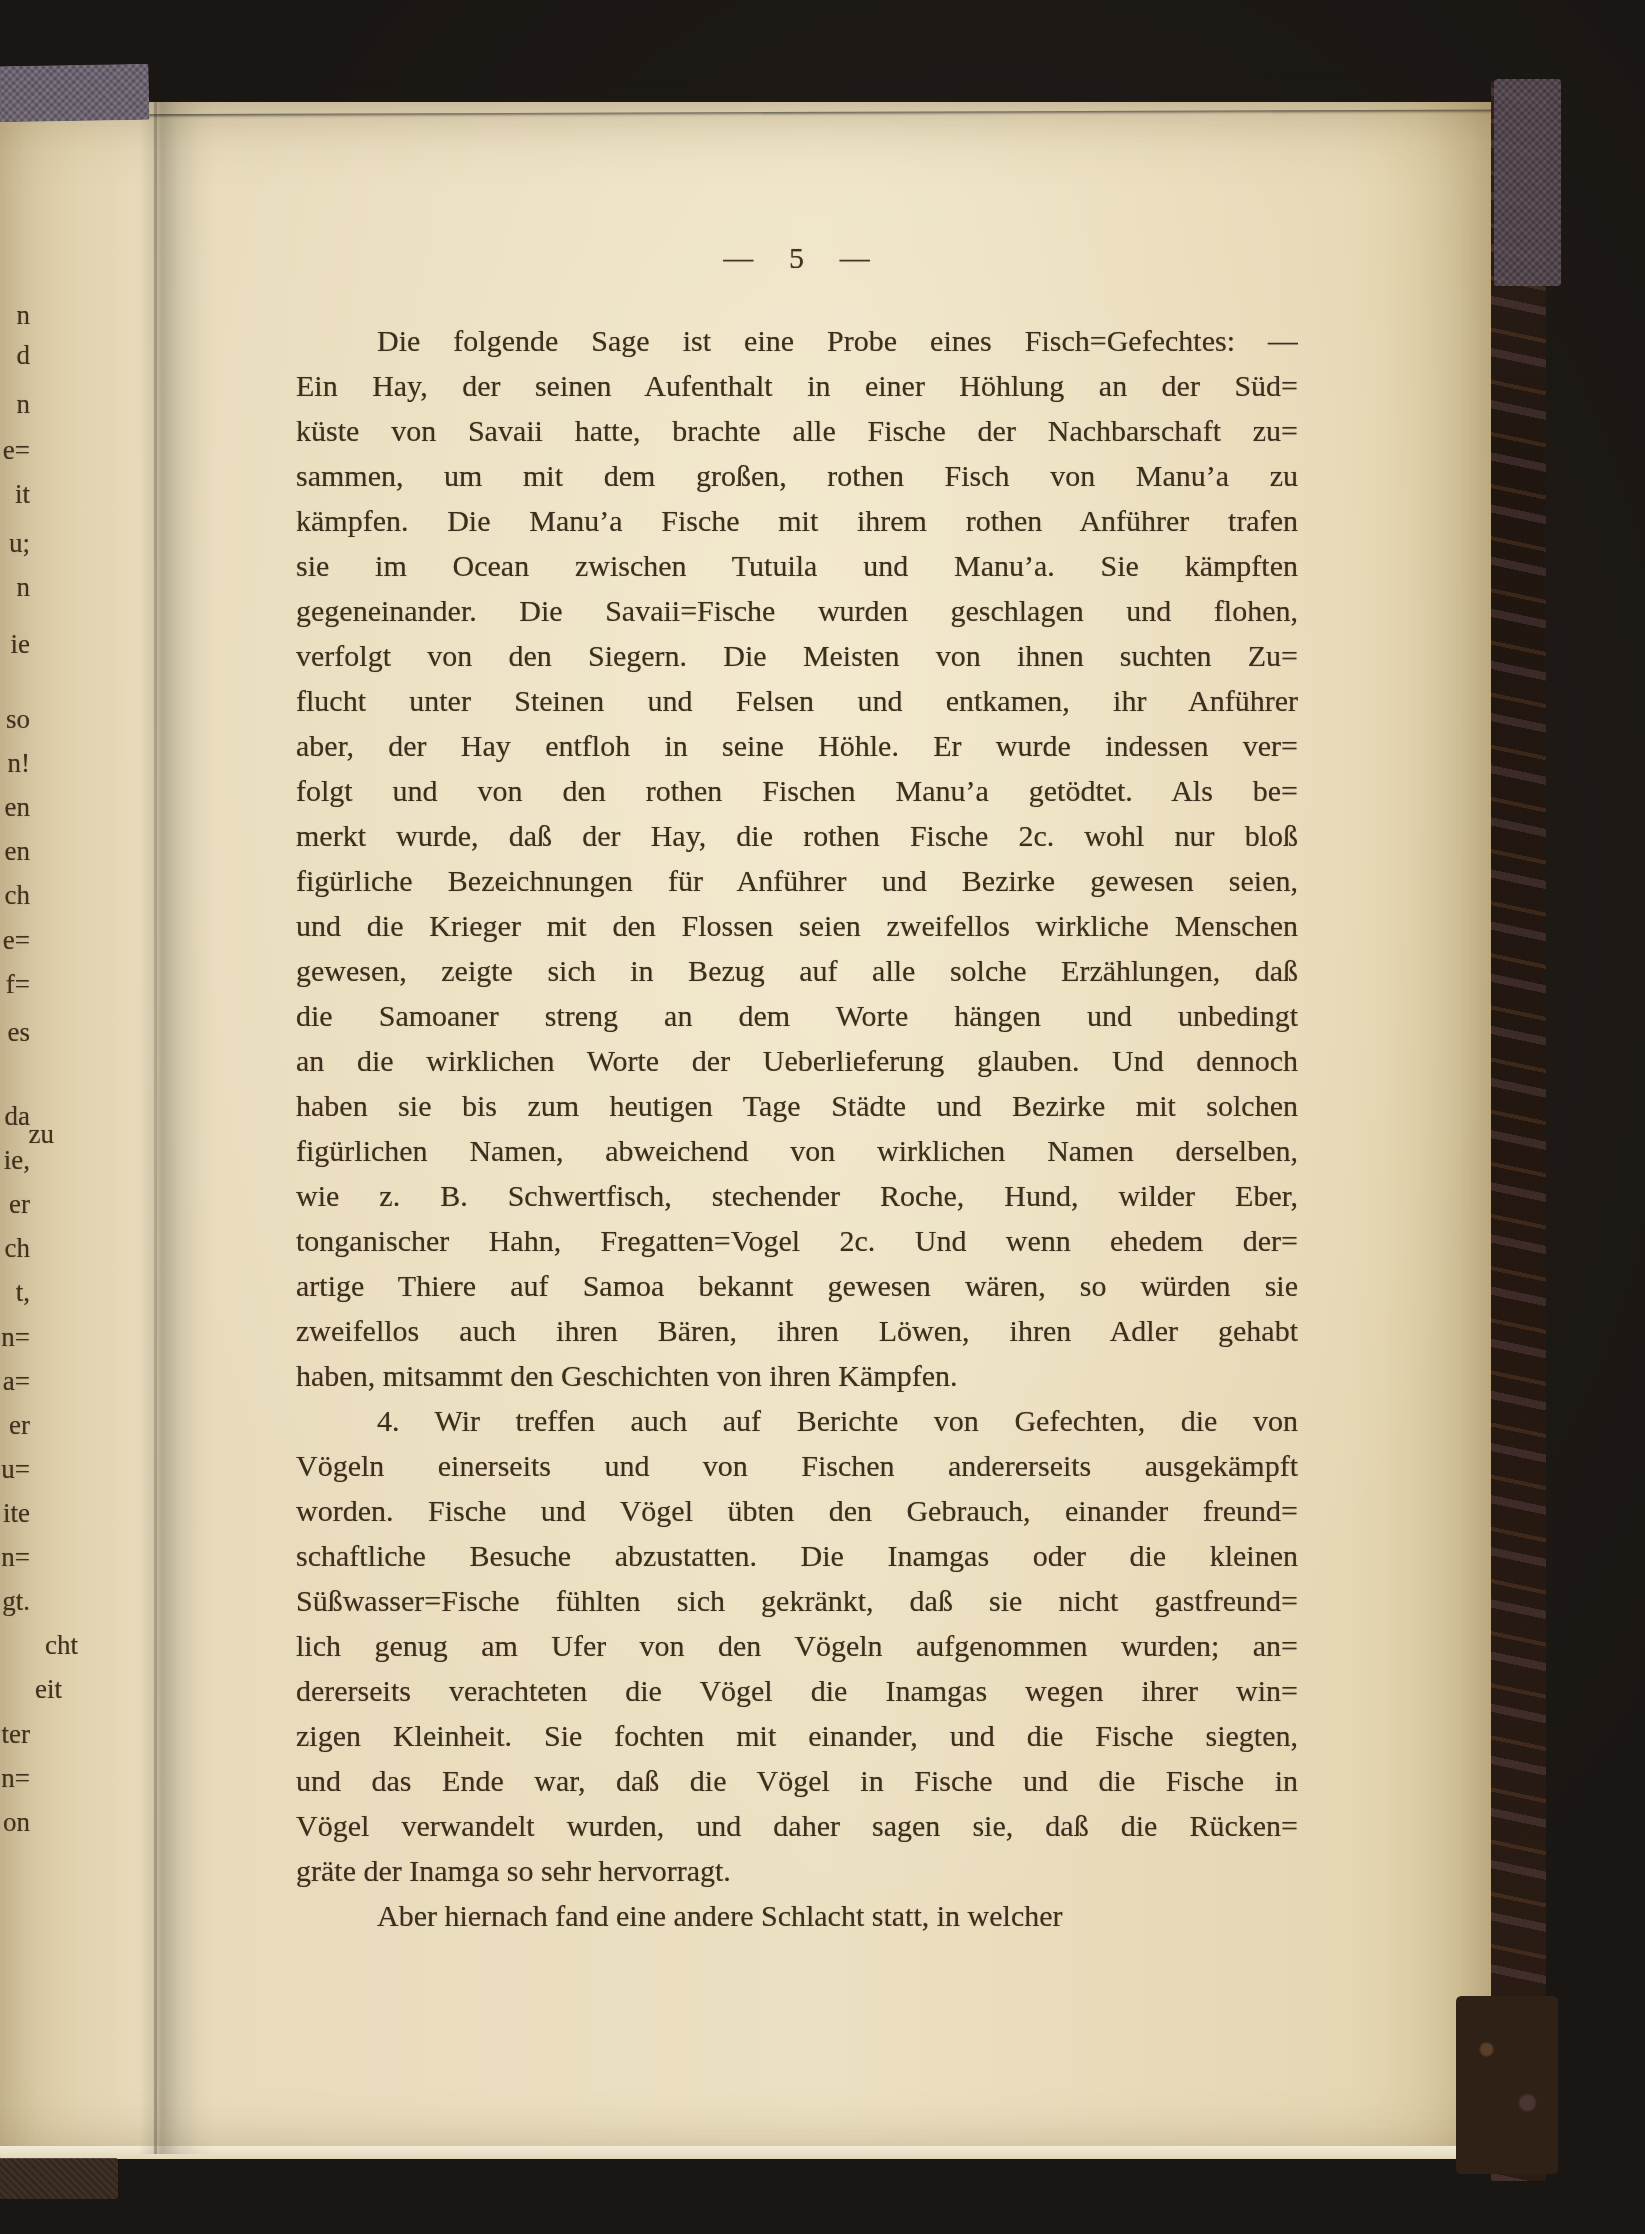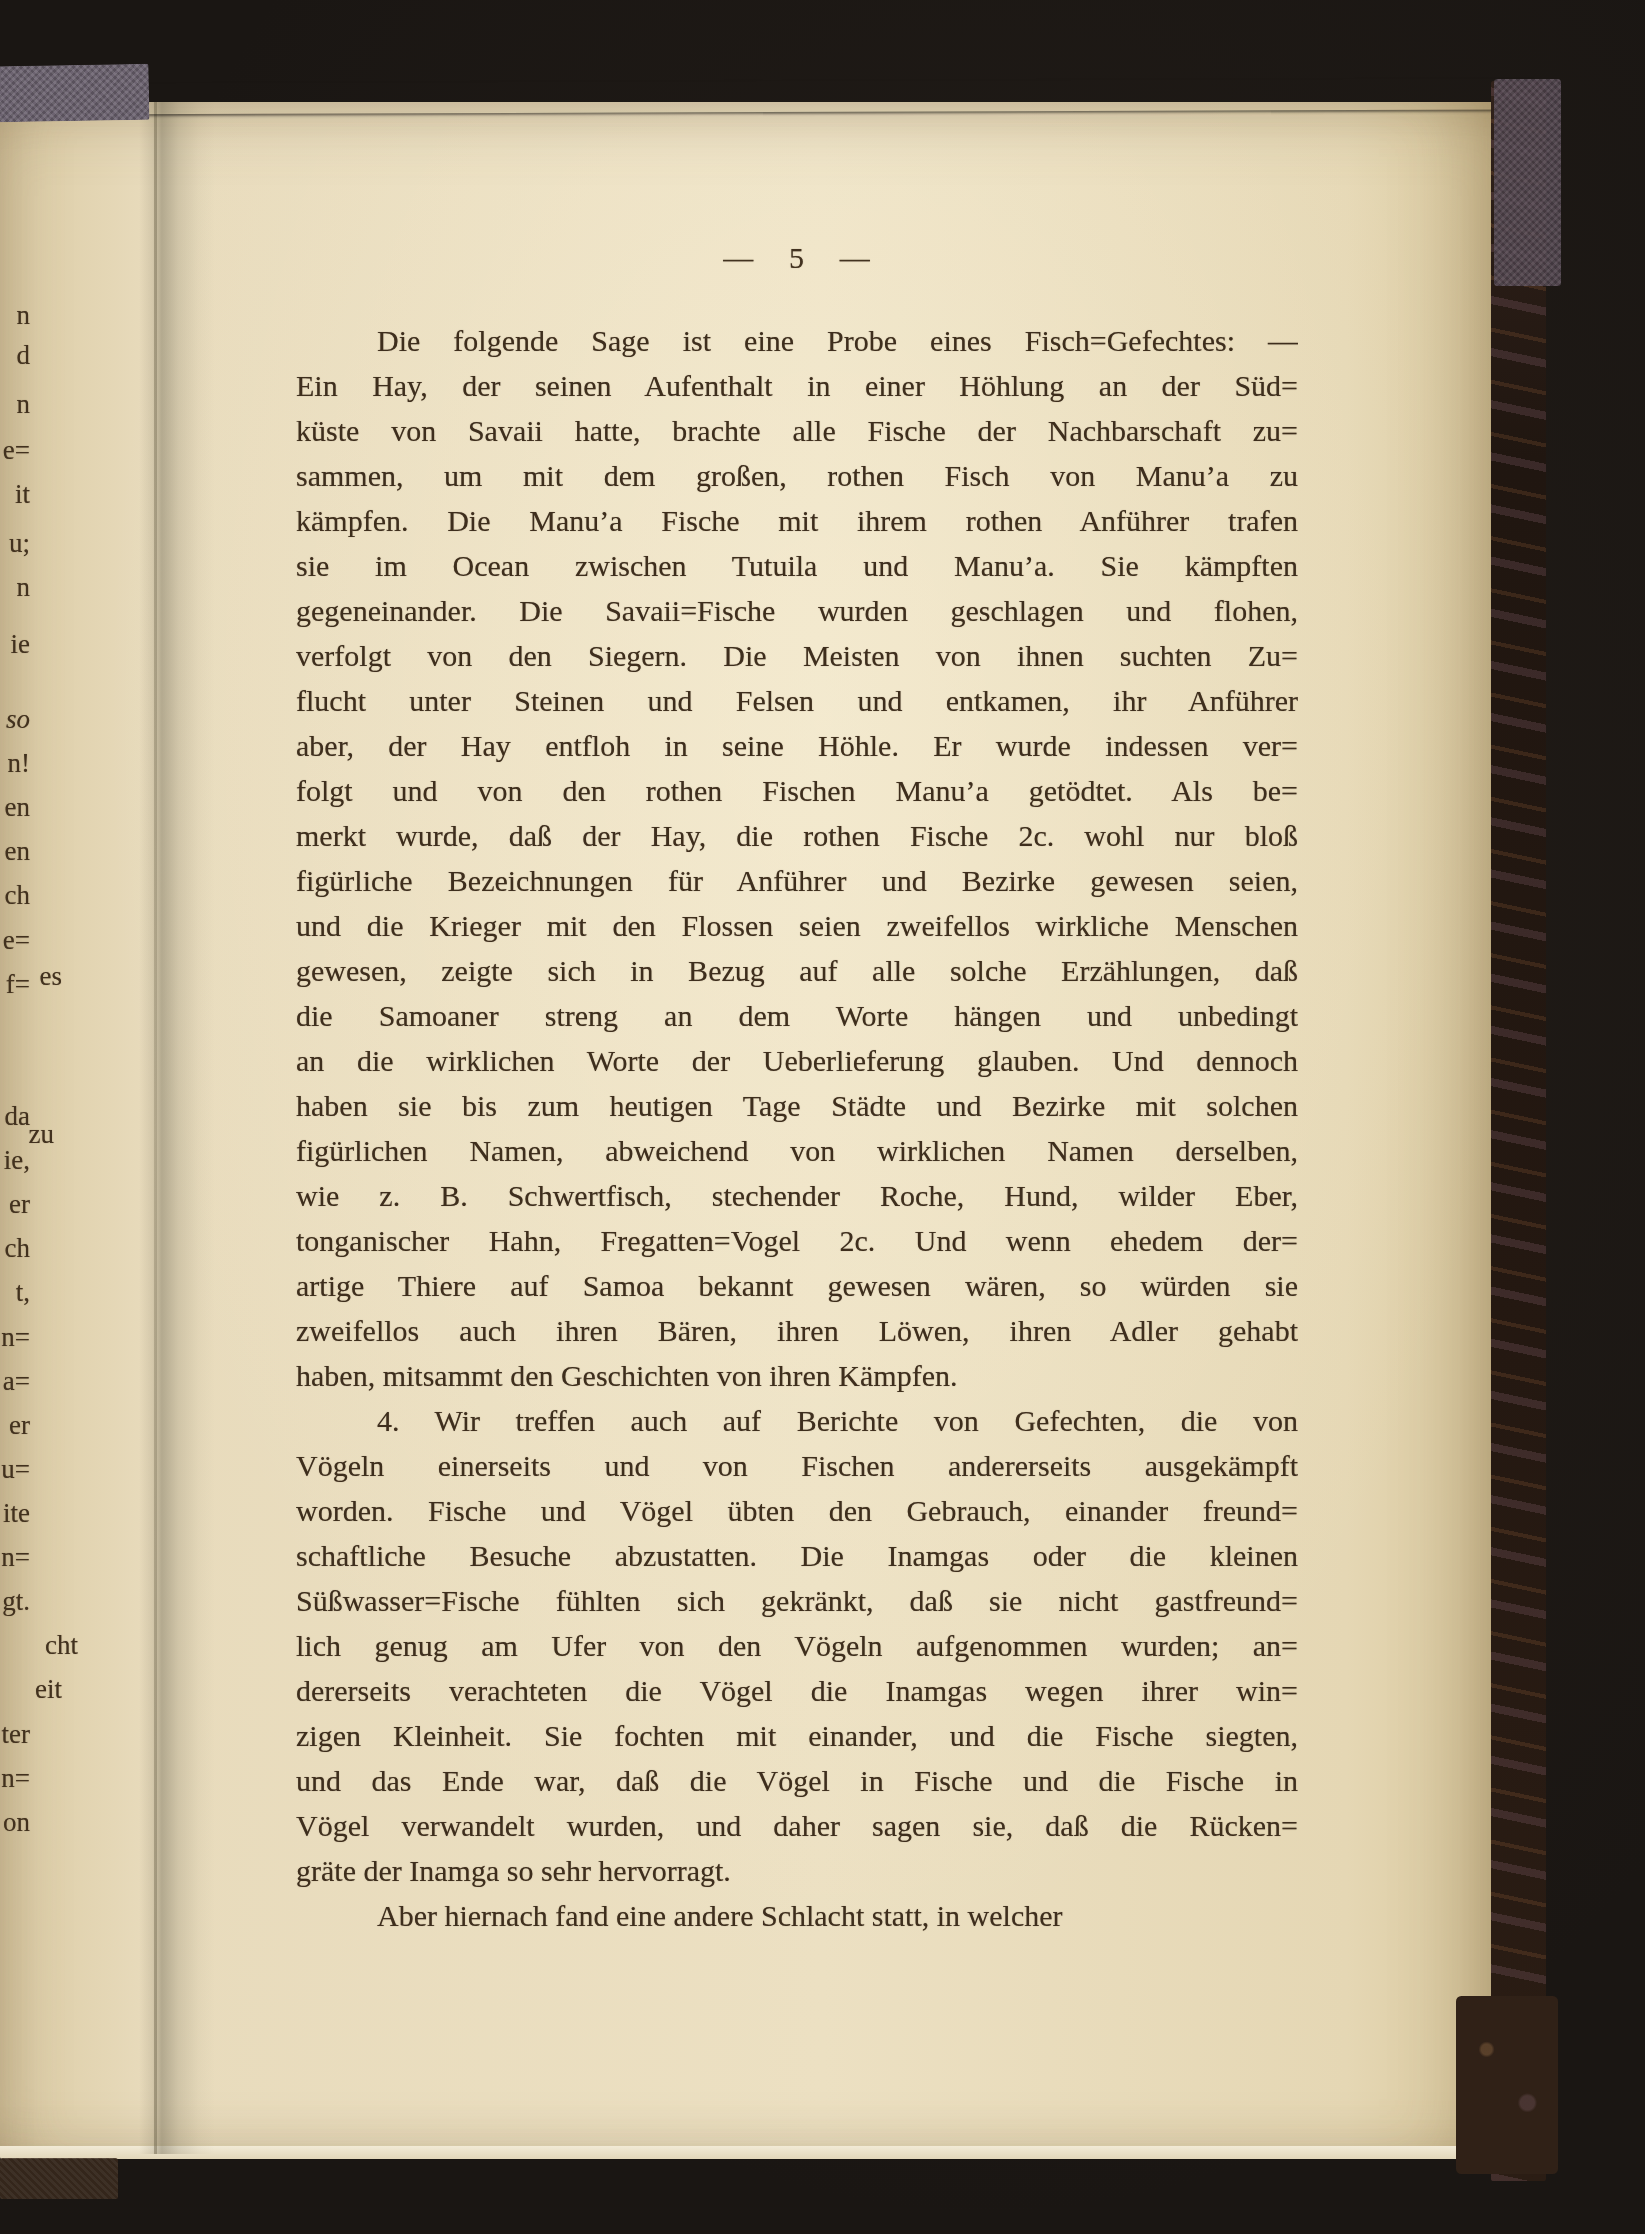--- a/index.html
+++ b/index.html
@@ -189,28 +189,28 @@
 
   <div id="left-fragments">
       <div class="fragment" style="top: 293px;">n</div>
       <div class="fragment" style="top: 333px;">d</div>
       <div class="fragment" style="top: 382px;">n</div>
       <div class="fragment" style="top: 428px;">e=</div>
       <div class="fragment" style="top: 472px;">it</div>
       <div class="fragment" style="top: 521px;">u;</div>
       <div class="fragment" style="top: 565px;">n</div>
       <div class="fragment" style="top: 622px;">ie</div>
-      <div class="fragment" style="top: 697px; font-style: italic;">so</div>
+      <div class="fragment" style="top: 697px;">so</div>
       <div class="fragment" style="top: 741px;">n!</div>
       <div class="fragment" style="top: 785px;">en</div>
       <div class="fragment" style="top: 829px;">en</div>
       <div class="fragment" style="top: 873px;">ch</div>
       <div class="fragment" style="top: 918px;">e=</div>
       <div class="fragment" style="top: 962px;">f=</div>
-      <div class="fragment" style="top: 954px; padding-left: 32px;">es</div>
+      <div class="fragment" style="top: 1010px;">es</div>
       <div class="fragment" style="top: 1112px; margin-left: 24px;">zu</div>
       <div class="fragment" style="top: 1094px;">da</div>
       <div class="fragment" style="top: 1138px;">ie,</div>
       <div class="fragment" style="top: 1182px;">er</div>
       <div class="fragment" style="top: 1226px;">ch</div>
       <div class="fragment" style="top: 1270px;">t,</div>
       <div class="fragment" style="top: 1315px;">n=</div>
       <div class="fragment" style="top: 1359px;">a=</div>
       <div class="fragment" style="top: 1403px;">er</div>
       <div class="fragment" style="top: 1447px;">u=</div>

